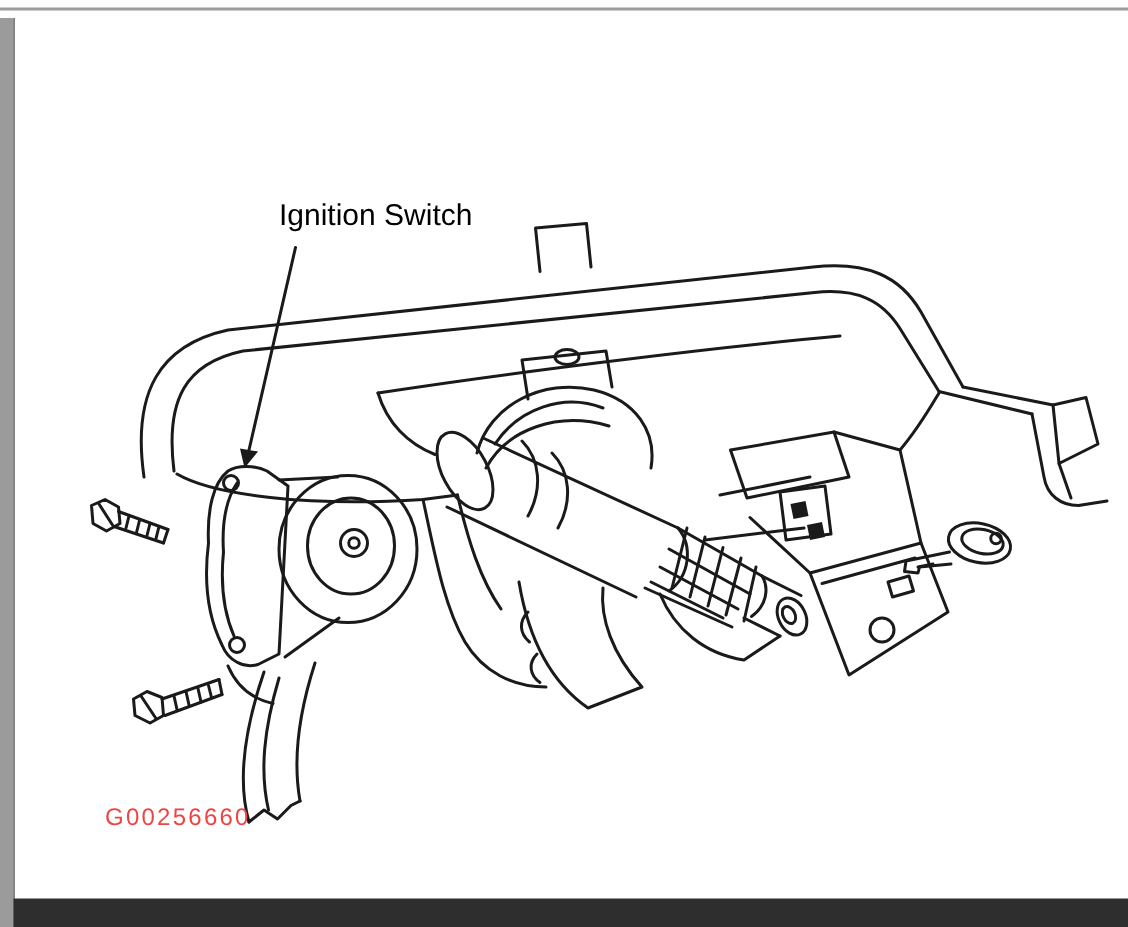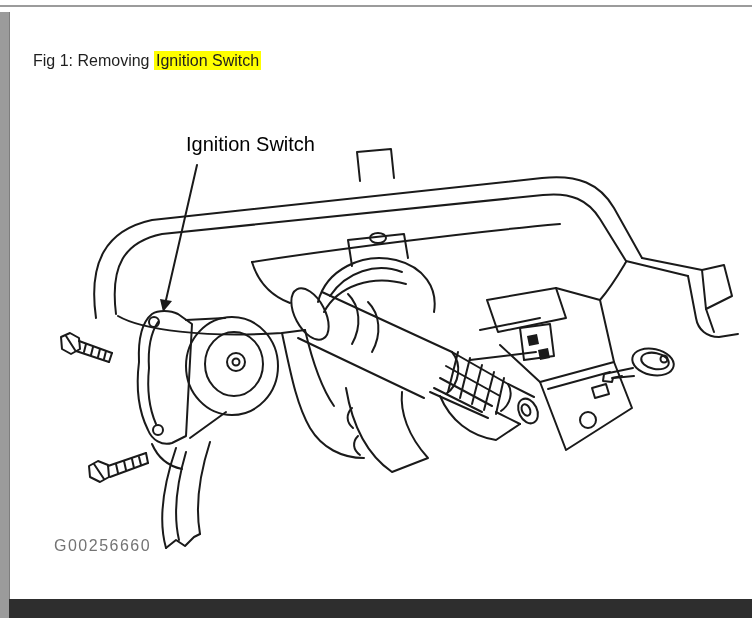--- a/index.html
+++ b/index.html
@@ -16,37 +16,36 @@
     position:relative;width:752px;height:618px;
     background:var(--background);overflow:hidden;
     font-family:"Liberation Sans",sans-serif;
   }
   .top-border{position:absolute;top:5px;left:0;width:752px;height:2px;background:var(--chrome-gray);}
   .left-scrollbar{position:absolute;top:12px;left:0;width:9px;height:606px;background:var(--chrome-gray);border-right:1px solid #7d7d7d;}
   .bottom-bar{position:absolute;left:9px;bottom:0;width:743px;height:19px;background:var(--bottom-bar);}
   .caption{position:absolute;top:52px;left:33px;font-size:16px;color:var(--caption-text);white-space:pre;}
   .caption .hl{background:var(--highlight-bg);padding:1px 2px;}
   .figure-label{position:absolute;top:133px;left:186px;font-size:20px;color:#000;}
-  .part-number{position:absolute;top:537px;left:54px;font-size:16px;color:#737373;letter-spacing:1.5px;}
+  .part-number{position:absolute;top:537px;left:70px;font-size:16px;color:#ef4444;letter-spacing:1.5px;}
   svg.drawing{position:absolute;left:0;top:0;width:752px;height:618px;}
   svg.drawing path, svg.drawing ellipse, svg.drawing circle{
     fill:none;stroke:var(--line);stroke-width:2;stroke-linecap:round;stroke-linejoin:round;
   }
   svg.drawing .solid{fill:var(--line);stroke:none;}
 </style>
 </head>
 <body>
 
 <div class="stage">
 
   <div class="top-border"></div>
   <div class="left-scrollbar"></div>
   <div class="bottom-bar"></div>
 
-  <div class="caption"><span>Fig 1: Removing </span><span class="hl">Ignition Switch</span></div>
 
   <svg class="drawing" viewBox="0 0 752 618" aria-hidden="true">
 
     <g>
       <path d="M197 165 L166 300"></path>
       <path class="solid" d="M163 312 L172 301 L160 299 Z"></path>
     </g>
 
     <g>
       <path d="M96 318 C88 262 106 230 152 220 L542 178 C578 174 600 184 614 208 L642 258"></path>

